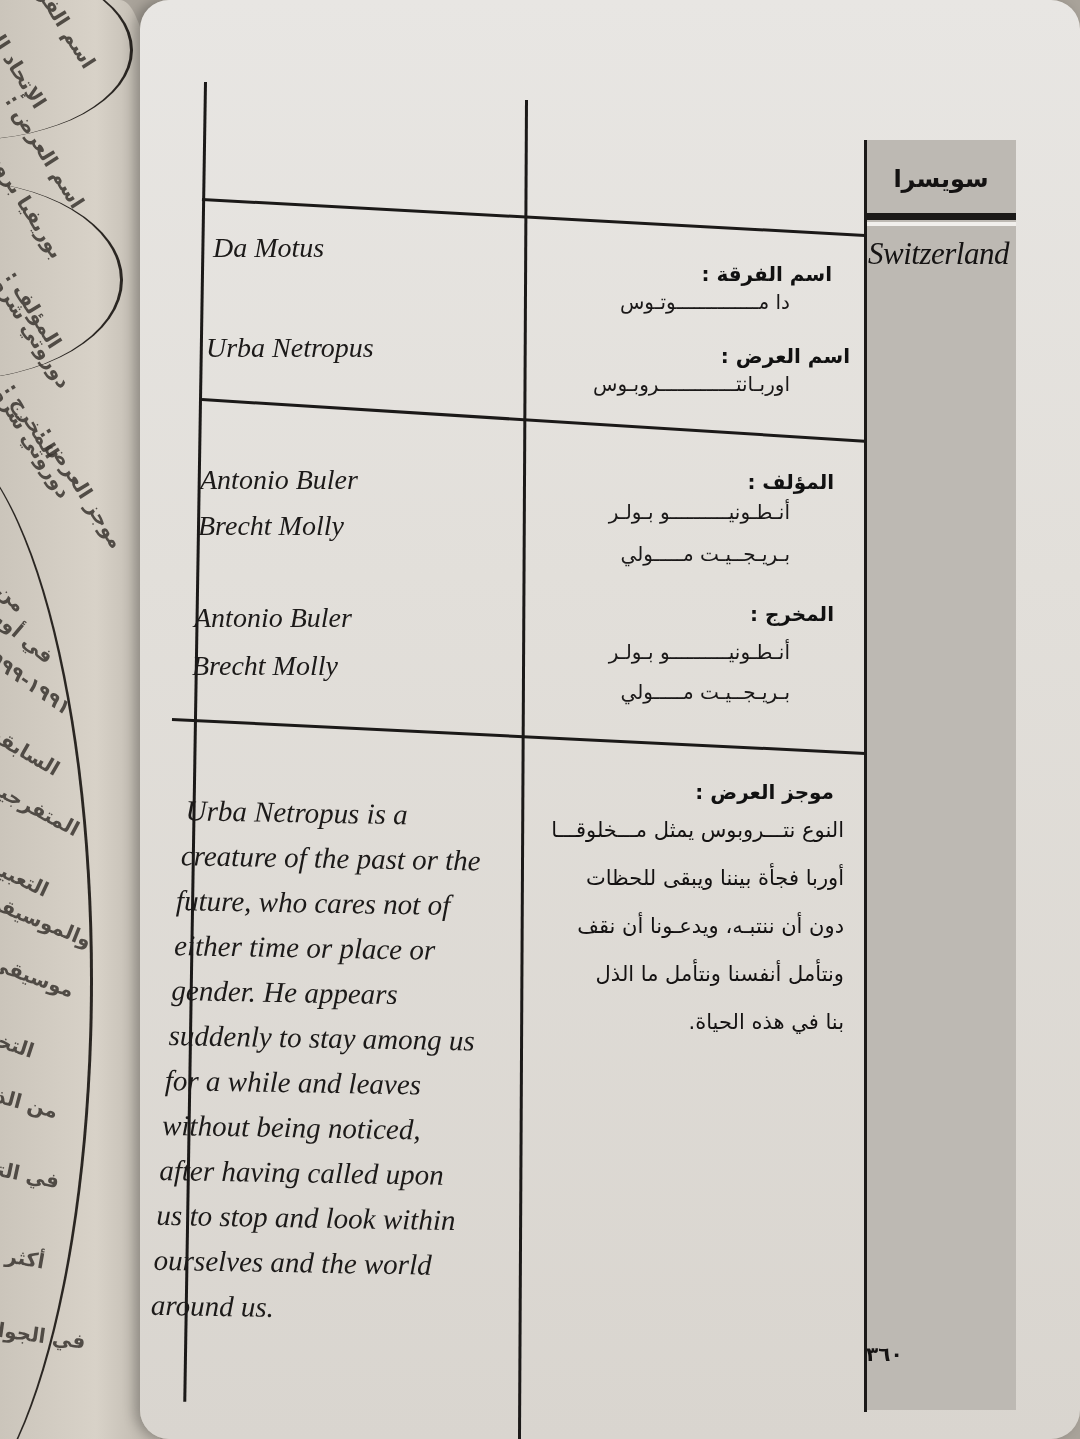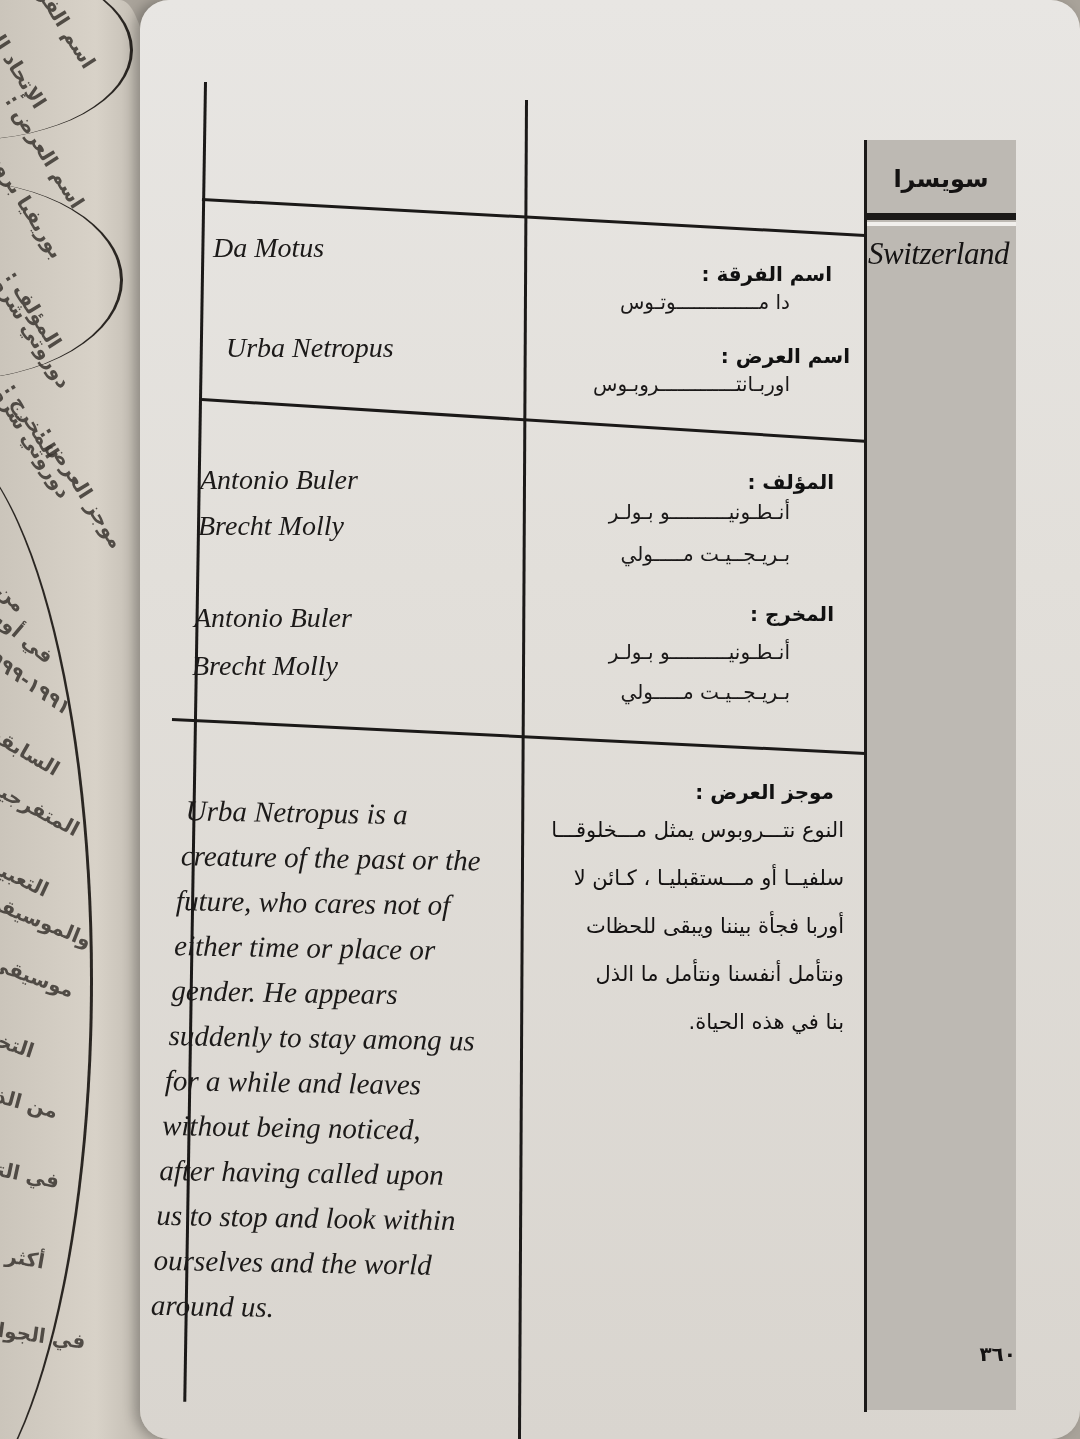--- a/index.html
+++ b/index.html
@@ -39,21 +39,21 @@
     font-family:"DejaVu Sans", sans-serif; font-weight:bold; font-size:24px;
     color:#141212; direction:rtl;
   }
   .country-sep1 { position:absolute; left:726px; top:213px; width:150px; height:7px; background:#1b1918; }
   .country-sep2 { position:absolute; left:726px; top:222px; width:150px; height:4px; background:#f1efec; }
   .country-en {
     position:absolute; left:728px; top:236px; width:147px;
     font-style:italic; font-size:31px; color:#151313; letter-spacing:-0.5px;
   }
   .page-number {
-    position:absolute; left:726px; top:1342px; width:150px; text-align:right;
+    position:absolute; left:726px; top:1342px; width:150px; text-align:left;
     font-family:"DejaVu Sans", sans-serif; font-weight:bold; font-size:20px; color:#151313;
   }
   .ar-label {
     position:absolute; font-family:"DejaVu Sans", sans-serif; font-weight:bold;
     font-size:20px; color:#111; direction:rtl; text-align:right; white-space:nowrap;
   }
   .ar-value {
     position:absolute; font-family:"DejaVu Sans", sans-serif;
     font-size:20px; color:#1a1818; direction:rtl; text-align:right; white-space:nowrap;
   }
@@ -113,21 +113,21 @@
 
   <div class="vline" style="left:64px;top:82px;height:1320px;transform:rotate(0.9deg);transform-origin:top;"></div>
   <div class="vline" style="left:385px;top:100px;height:1345px;transform:rotate(0.3deg);transform-origin:top;"></div>
   <div class="vline" style="left:724px;top:140px;height:1272px;"></div>
 
   <div class="hline" style="left:62px;top:198px;width:664px;transform:rotate(3.1deg);"></div>
   <div class="hline" style="left:62px;top:398px;width:664px;transform:rotate(3.6deg);"></div>
   <div class="hline" style="left:32px;top:718px;width:694px;transform:rotate(2.8deg);"></div>
 
   <div class="en-value" style="left:73px;top:232px;">Da Motus</div>
-  <div class="en-value" style="left:86px;top:332px;">Urba Netropus</div>
+  <div class="en-value" style="left:66px;top:332px;">Urba Netropus</div>
 
   <div class="ar-label" style="right:248px;top:262px;">اسم الفرقة :</div>
   <div class="ar-value" style="right:290px;top:290px;">دا مــــــــــــــوتـوس</div>
   <div class="ar-label" style="right:230px;top:344px;">اسم العرض :</div>
   <div class="ar-value" style="right:290px;top:372px;">اوربـانتـــــــــــــروبـوس</div>
 
   <div class="en-value" style="left:60px;top:464px;">Antonio Buler</div>
   <div class="en-value" style="left:58px;top:510px;">Brecht Molly</div>
   <div class="en-value" style="left:54px;top:602px;">Antonio Buler</div>
   <div class="en-value" style="left:52px;top:650px;">Brecht Molly</div>
@@ -135,22 +135,22 @@
   <div class="ar-label" style="right:246px;top:470px;">المؤلف :</div>
   <div class="ar-value" style="right:290px;top:500px;">أنـطـونيــــــــــو بـولـر</div>
   <div class="ar-value" style="right:290px;top:542px;">بـريـجــيـت مـــــولي</div>
   <div class="ar-label" style="right:246px;top:602px;">المخرج :</div>
   <div class="ar-value" style="right:290px;top:640px;">أنـطـونيــــــــــو بـولـر</div>
   <div class="ar-value" style="right:290px;top:680px;">بـريـجــيـت مـــــولي</div>
 
   <div class="ar-label" style="right:246px;top:780px;">موجز العرض :</div>
   <div class="ar-para" style="right:236px;top:806px;width:300px;">
     <span>النوع نتـــروبوس يمثل مـــخلوقـــا</span>
-    <span>سلفيــا أو مـــستقبليـا ، كـائن لا</span>
     <span>أوربا فجأة بيننا ويبقى للحظات</span>
+    <span>دون أن ننتبـه، ويدعـونا أن نقف</span>
     <span>ونتأمل أنفسنا ونتأمل ما الذل</span>
     <span>بنا في هذه الحياة.</span>
   </div>
 
   <div class="en-para" style="left:28px;top:788px;transform:rotate(1deg);transform-origin:left top;">
     <span style="margin-left:18px;">Urba Netropus is a</span>
     <span style="margin-left:14px;">creature of the past or the</span>
     <span style="margin-left:10px;">future, who cares not of</span>
     <span style="margin-left:9px;">either time or place or</span>
     <span style="margin-left:7px;">gender. He appears</span>

